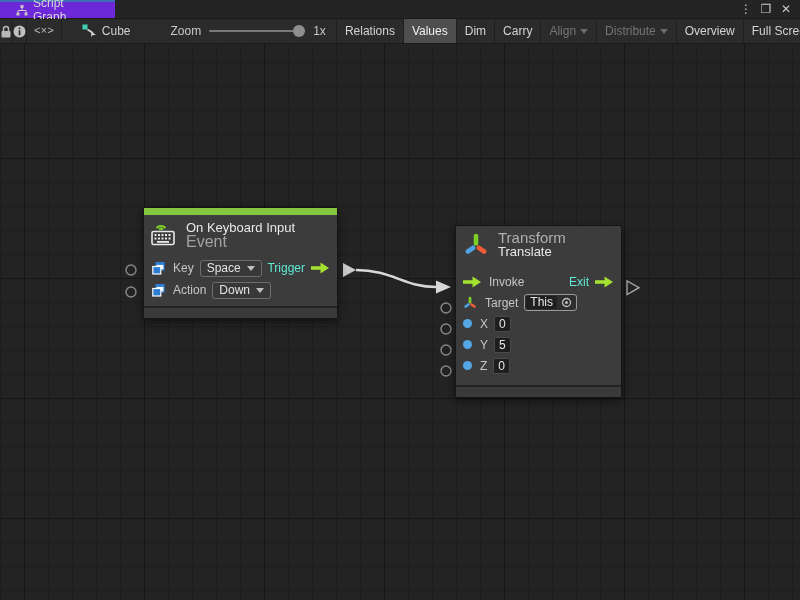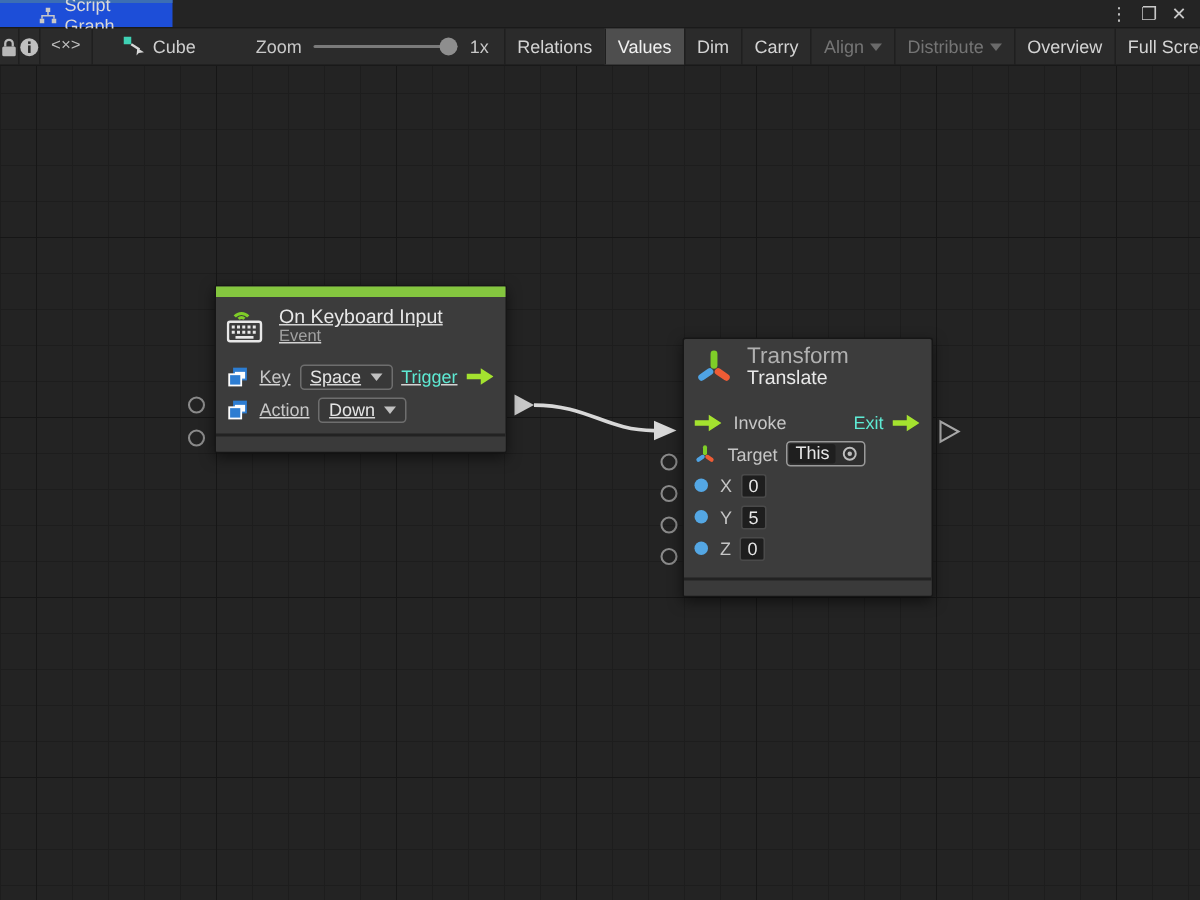--- a/index.html
+++ b/index.html
@@ -6,22 +6,22 @@
   html,body { width:800px; height:600px; overflow:hidden; }
   body {
     font-family:"Liberation Sans","DejaVu Sans",sans-serif;
     background:#232323; color:#d4d4d4; font-size:12px;
     -webkit-font-smoothing:antialiased;
   }
   .window { width:800px; height:600px; display:flex; flex-direction:column; }
 
   
   .tabbar { height:19px; background:#242424; display:flex; align-items:stretch; border-bottom:1px solid #1a1a1a; }
-  .tab { width:115px; background:#1d4ed8; border-top:2px solid #3c6eb4;
-         display:flex; align-items:center; gap:5px; padding:0 26px; color:#d8d8d8; }
+  .tab { width:115px; background:#6d28d9; border-top:2px solid #3c6eb4;
+         display:flex; align-items:center; gap:5px; padding:0 16px; color:#d8d8d8; }
   .tab svg { flex:0 0 auto; }
   .tabbar-spacer { flex:1; }
   .win-controls { display:flex; align-items:center; gap:4px; padding-right:6px; color:#c8c8c8; }
   .win-btn { width:16px; height:16px; display:flex; align-items:center; justify-content:center;
              font-size:12px; cursor:default; }
 
   
   .toolbar { height:25px; background:#2b2b2b; display:flex; align-items:stretch;
              border-bottom:1px solid #191919; font-size:12px; }
   .tb-cell { display:flex; align-items:center; justify-content:center; padding:0 7px;
@@ -51,26 +51,26 @@
       linear-gradient(#1d1d1d 1px, transparent 1px),
       linear-gradient(90deg, #1d1d1d 1px, transparent 1px);
     background-size:120px 120px,120px 120px,24px 24px,24px 24px;
     background-position:0 -6px,24px 0,0 -6px,0 0;
   }
   .overlay { position:absolute; inset:0; width:100%; height:100%; }
 
   
   .node { position:absolute; background:#3c3c3c; border:1px solid #161616; border-radius:2px;
           box-shadow:0 3px 9px rgba(0,0,0,.5); display:flex; flex-direction:column; }
-  .node-event { left:143px; top:146px; width:195px; height:112px;text-decoration:underline; }
+  .node-event { left:143px; top:163px; width:195px; height:112px; }
   .node-translate { left:455px; top:181px; width:167px; height:173px; }
   .event-band { height:7px; background:#84c63f; flex:0 0 auto; }
   .node-header { display:flex; align-items:center; gap:9px; padding:5px 8px 6px 7px; flex:0 0 auto; }
   .node-title { font-size:13px; color:#e8e8e8; line-height:15px; }
-  .node-subtitle { font-size:11px; color:#a2a2a2; line-height:13px; }
+  .node-subtitle { font-size:16px; color:#a2a2a2; line-height:13px; }
   .node-category { font-size:15px; color:#b0b0b0; line-height:13px; }
   .node-body { flex:1; padding-top:3px; }
   .node-translate .node-body { padding-top:6px; }
   .nrow { display:flex; align-items:center; height:22px; padding:0 8px 0 8px; }
   .node-translate .nrow { height:21px; padding-left:7px; }
   .nrow .lbl { color:#c6c6c6; margin:0 6px 0 8px; }
   .nrow .spacer { flex:1; }
   .nrow .out-lbl { color:#5eead4; margin-right:6px; }
   .dropdown { display:flex; align-items:center; gap:6px; background:#383838; border:1px solid #6e6e6e;
               border-radius:3px; padding:0 6px; height:17px; color:#e4e4e4; cursor:default; }

